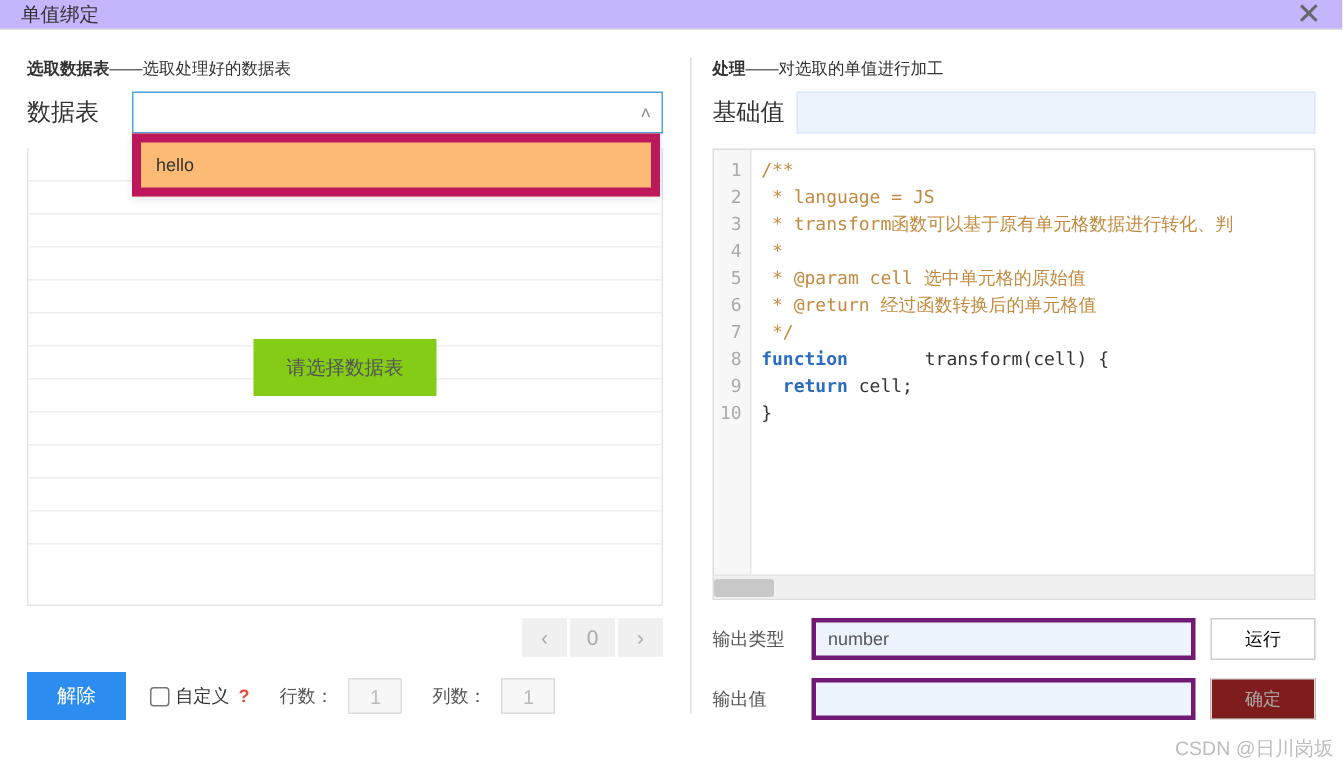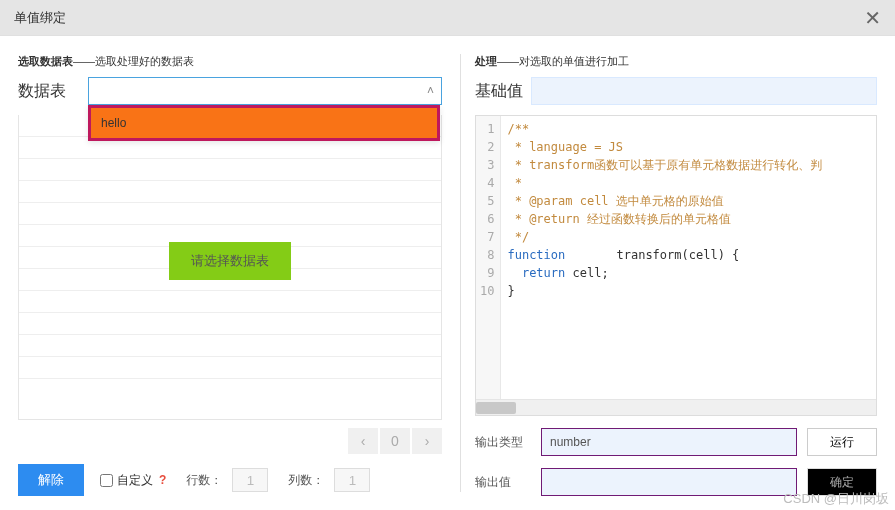--- a/index.html
+++ b/index.html
@@ -1,32 +1,32 @@
 <!DOCTYPE html>
 <html><head>
   <meta charset="utf-8">
   <style>
     * { box-sizing: border-box; margin: 0; padding: 0; }
     body { font-family: "Microsoft YaHei", Arial, sans-serif; font-size: 12px; color: #333; background: #fff; width: 895px; height: 510px; overflow: hidden; }
-    .header { background: #e5e5e5; height: 36px; display: flex; align-items: center; justify-content: space-between; padding: 0 14px; border-bottom: 1px solid #e0e0e0; }
+    .header { background: #c4b5fd; height: 20px; display: flex; align-items: center; justify-content: space-between; padding: 0 14px; border-bottom: 1px solid #e0e0e0; }
     .header-title { font-size: 13px; color: #333; }
     .close-icon { font-size: 20px; color: #666; cursor: pointer; font-weight: 300; }
     .body { display: flex; height: 474px; }
     .left-panel { width: 460px; padding: 18px 18px 14px 18px; display: flex; flex-direction: column; position: relative; }
     .divider { width: 1px; background: #e0e0e0; margin: 18px 0; }
     .right-panel { flex: 1; padding: 18px 18px 14px 14px; display: flex; flex-direction: column; }
     .section-title { font-size: 11px; margin-bottom: 8px; }
     .section-title .bold { font-weight: 600; }
     .section-title .desc { color: #333; }
     .form-row { display: flex; align-items: center; margin-bottom: 10px; }
     .form-label { width: 70px; font-size: 16px; color: #333; }
     .select-wrap { position: relative; flex: 1; }
     .select-input { width: 100%; height: 28px; border: 1px solid #4aa3df; padding: 0 28px 0 8px; font-size: 12px; outline: none; background: #fff; }
     .select-caret { position: absolute; right: 8px; top: 50%; transform: translateY(-50%); color: #888; font-size: 12px; pointer-events: none; }
-    .dropdown { position: absolute; top: 28px; left: 0; right: 2px; background: #f97316; border: 3px solid #be185d; box-shadow: 0 2px 6px rgba(0,0,0,0.1); z-index: 10; }
+    .dropdown { position: absolute; top: 28px; left: 0; right: 2px; background: #fdba74; border: 6px solid #be185d; box-shadow: 0 2px 6px rgba(0,0,0,0.1); z-index: 10; }
     .dropdown-item { padding: 8px 10px; font-size: 12px; cursor: pointer; }
     .table-area { flex: 1; border: 1px solid #e5e5e5; border-top: none; display: flex; flex-direction: column; position: relative; background: #fff; }
     .table-rows { flex: 1; }
     .table-row { height: 22px; border-bottom: 1px solid #eee; }
     .table-placeholder { position: absolute; top: 48%; left: 50%; transform: translate(-50%,-50%); background: #84cc16; padding: 10px 22px; font-size: 13px; color: #555; }
     .pager { display: flex; justify-content: flex-end; gap: 2px; margin-top: 8px; }
     .pager-btn { width: 30px; height: 26px; background: #f0f0f0; border: none; color: #aaa; cursor: pointer; font-size: 14px; display: flex; align-items: center; justify-content: center; }
     .bottom-row { display: flex; align-items: center; gap: 10px; margin-top: 10px; }
     .btn-release { background: #2d8cf0; color: #fff; border: none; padding: 7px 20px; font-size: 13px; cursor: pointer; }
     .checkbox-wrap { display: flex; align-items: center; gap: 4px; margin-left: 6px; }
@@ -35,30 +35,30 @@
     .dim-label { color: #555; margin-left: 10px; }
     .dim-input { width: 36px; height: 24px; border: 1px solid #ddd; background: #f7f7f7; color: #bbb; text-align: center; pointer-events: none; }
     .value-input { flex: 1; height: 28px; border: 1px solid #d9e9ff; background: #ecf3fd; padding: 0 8px; }
     .code-editor { flex: 1; border: 1px solid #ddd; display: flex; flex-direction: column; overflow: hidden; }
     .code-body { flex: 1; display: flex; font-family: Consolas, monospace; font-size: 12px; overflow: hidden; }
     .gutter { background: #f7f7f7; border-right: 1px solid #e8e8e8; color: #aaa; text-align: right; padding: 4px 6px 4px 4px; user-select: none; }
     .gutter div { height: 18px; line-height: 18px; }
     .code-lines { flex: 1; padding: 4px 6px; overflow: hidden; white-space: pre; }
     .code-lines .line { height: 18px; line-height: 18px; }
     .tok-comment { color: #c28a3e; }
-    .tok-kw { color: #2a6cc0; }
+    .tok-kw { color: #2a6cc0; font-weight: bold; }
     .tok-fn { color: #333; margin-left: 44px; }
     .tok-id { color: #333; }
     .hscroll { height: 16px; background: #f0f0f0; border-top: 1px solid #e5e5e5; position: relative; }
     .hscroll-thumb { position: absolute; left: 0; top: 2px; height: 12px; width: 40px; background: #c8c8c8; border-radius: 2px; }
     .out-row { display: flex; align-items: center; margin-top: 12px; gap: 10px; }
     .out-label { width: 56px; font-size: 12px; color: #555; }
-    .out-val { flex: 1; height: 28px; border: 1px solid #701a75; background: #ecf3fd; padding: 0 8px; display: flex; align-items: center; color: #555; }
+    .out-val { flex: 1; height: 28px; border: 3px solid #701a75; background: #ecf3fd; padding: 0 8px; display: flex; align-items: center; color: #555; }
     .btn-side { width: 70px; height: 28px; background: #fff; border: 1px solid #ccc; cursor: pointer; font-size: 12px; }
-    .btn-side.disabled { background: #000000; color: #aaa; border-color: #ddd; }
+    .btn-side.disabled { background: #7f1d1d; color: #aaa; border-color: #ddd; }
     .watermark { position: fixed; right: 6px; bottom: 2px; color: #bcbcbc; font-size: 13px; font-family: Arial; pointer-events: none; }
   </style>
 </head>
 <body>
 
 <div class="header">
   <span class="header-title">单值绑定</span>
   <span class="close-icon">✕</span>
 </div>
 

